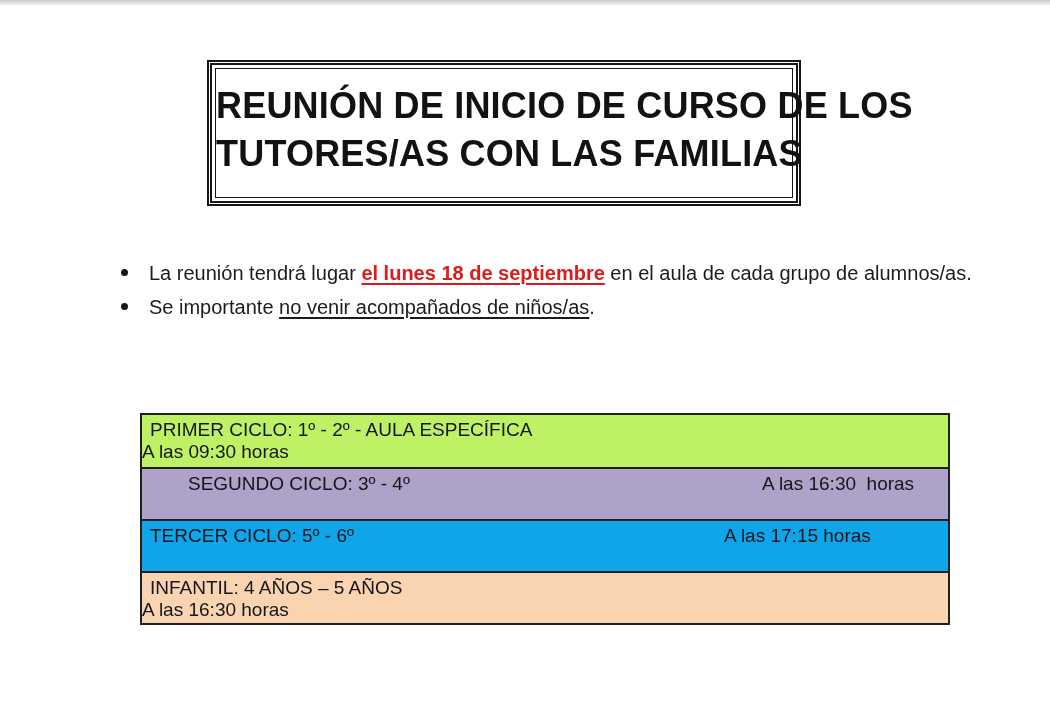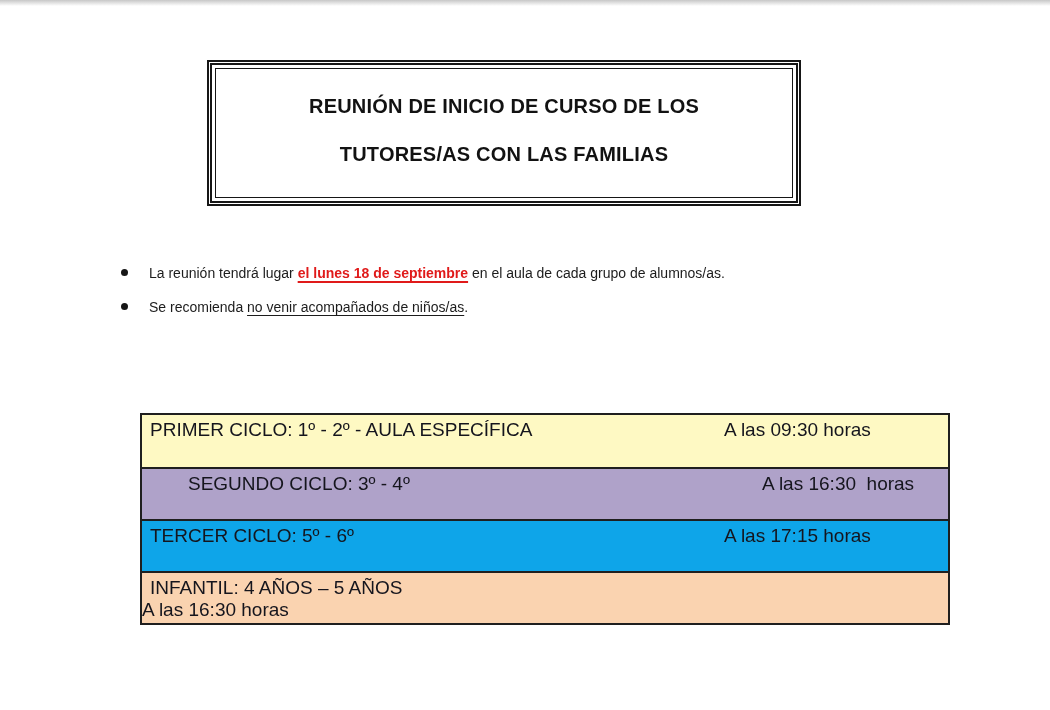--- a/index.html
+++ b/index.html
@@ -35,33 +35,33 @@
     padding: 3px;
   }
   .title-inner {
     box-sizing: border-box;
     width: 100%; height: 100%;
     border: 1px solid #161616;
     text-align: center;
     padding-top: 13px;
   }
   .title-line {
-    font-size: 20px;
+    font-size: 36px;
     font-weight: bold;
     line-height: 48px;
     letter-spacing: 0.2px;
     color: #121212;
     white-space: nowrap;
   }
   
   .bullets {
     position: absolute;
     left: 118px; top: 256px;
     width: 850px;
-    font-size: 14px;
+    font-size: 20px;
     line-height: 34px;
     color: #1c1c1c;
   }
   .bullet-row { display: flex; align-items: flex-start; }
   .bullet-dot {
     flex: 0 0 auto;
     width: 7px; height: 7px;
     border-radius: 50%;
     background: #161616;
     margin: 13px 21px 0 3px;
@@ -127,29 +127,29 @@
 
   <div class="bullets">
 
     <div class="bullet-row">
       <span class="bullet-dot"></span>
       <span class="bullet-text"><span>La reunión tendrá lugar </span><span class="hl-red">el lunes 18 de septiembre</span><span> en el aula de cada grupo de alumnos/as.</span></span>
     </div>
 
     <div class="bullet-row">
       <span class="bullet-dot"></span>
-      <span class="bullet-text"><span>Se recomienda </span><span class="ul-black">no venir acompañados de niños/as</span><span>.</span></span>
+      <span class="bullet-text"><span>Se importante </span><span class="ul-black">no venir acompañados de niños/as</span><span>.</span></span>
     </div>
 
 
   </div>
 
   <div class="schedule">
 
-    <div class="t-row" style="background-color: #fef9c3;">
+    <div class="t-row" style="background-color: #bef264; flex-direction: column;">
       <div class="t-label">PRIMER CICLO: 1º - 2º - AULA ESPECÍFICA</div>
       <div class="t-time">A las 09:30 horas</div>
     </div>
 
     <div class="t-row" style="background-color: rgb(175, 162, 201); padding-left: 38px;">
       <div class="t-label">SEGUNDO CICLO: 3º - 4º</div>
       <div class="t-time">A las 16:30  horas</div>
     </div>
 
     <div class="t-row" style="background-color: #0ea5e9;">

